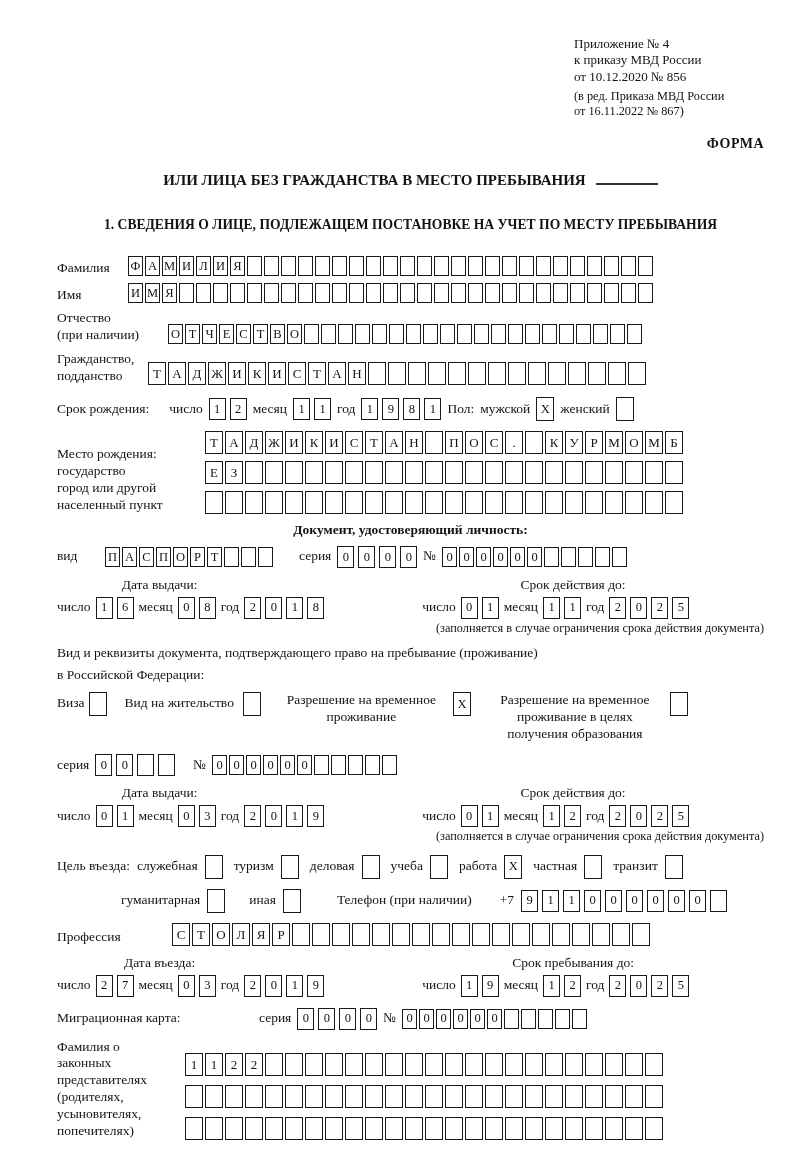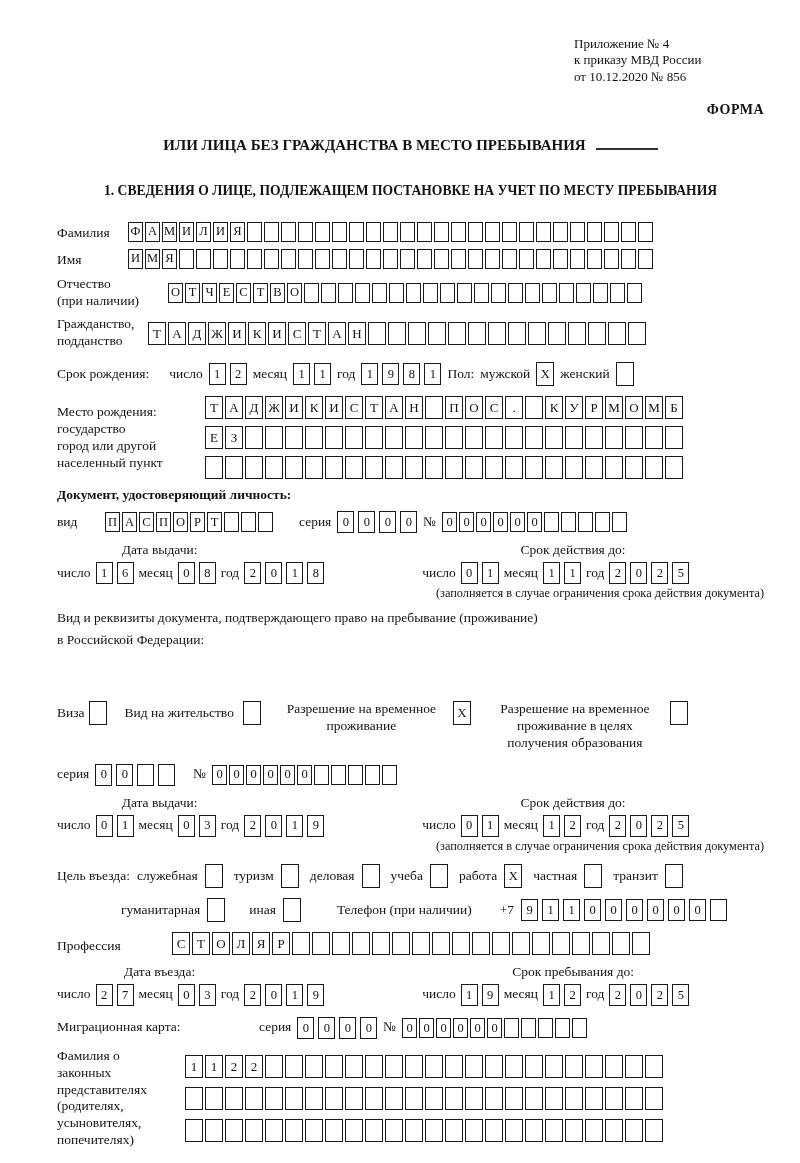--- a/index.html
+++ b/index.html
@@ -27,56 +27,60 @@
     display:inline-flex; align-items:center; justify-content:center;
     width:15px; height:20px; border:1.5px solid #1a1a1a; background:#fff;
     font-size:12.5px; line-height:1; flex:none;
   }
   .boxes { display:inline-flex; gap:2px; flex:none; }
   .boxes.lg .cbox { width:18px; height:23px; font-size:13px; }
   .boxes.dt { gap:4px; } .boxes.dt .cbox { width:17px; height:22px; }
   .boxes.chk .cbox { width:18px; height:24px; }
 
   .frow { display:flex; align-items:flex-end; margin-top:7px; }
-  .frow.top { align-items:center; }
+  .frow.top { align-items:flex-end; }
   .flabel { flex:none; }
   .flabel2 { flex:none; }
   .vstack { display:flex; flex-direction:column; gap:7px; }
 
   .inl { display:flex; align-items:center; gap:6px; flex-wrap:nowrap; }
 
   
   .dates { display:flex; margin-top: 9px; }
   .dcol-l { width: 46%; } .dcol-r { width: 54%; }
   .dhead { text-align:center; }
   .dhead.left { padding-right: 120px; }
   .dline { display:flex; align-items:center; gap:5px; margin-top:3px; }
   .dnote { text-align:right; font-size:12.3px; margin-top:2px; }
 
   
   .optrow { display:flex; align-items:flex-start; margin-top:8px; gap:18px; }
-  .opt { display:flex; align-items:flex-start; gap:9px;margin-top:44px; }
+  .opt { display:flex; align-items:flex-start; gap:9px; }
   .opt.center { align-items:center; }
   .opt-label.w165 { width:165px; text-align:center; }
   .opt-label.w172 { width:172px; text-align:center; }
 
   .purpose { display:flex; align-items:center; gap:7px; margin-top:10px; }
   .purpose .boxes { margin-right:4px; }
-  .doc-head { text-align:left; font-weight:bold; margin-top:8px; }
+  .doc-head { text-align:center; font-weight:bold; margin-top:8px; }
   .plain { margin-top:9px; }
 </style>
 </head>
 <body>
 
 <div class="page">
 
   <div class="hdr">
     <div>Приложение № 4</div>
     <div>к приказу МВД России</div>
     <div>от 10.12.2020 № 856</div>
+    <div class="hdr-rev">
+      <div>(в ред. Приказа МВД России</div>
+      <div>от 16.11.2022 № 867)</div>
+    </div>
   </div>
   <div class="forma">ФОРМА</div>
 
   <div class="title">
     <div>
       <span>ИЛИ ЛИЦА БЕЗ ГРАЖДАНСТВА В МЕСТО ПРЕБЫВАНИЯ</span><span class="blank-line"></span>
     </div>
   </div>
 
   <div class="sec1">1. СВЕДЕНИЯ О ЛИЦЕ, ПОДЛЕЖАЩЕМ ПОСТАНОВКЕ НА УЧЕТ ПО МЕСТУ ПРЕБЫВАНИЯ</div>

